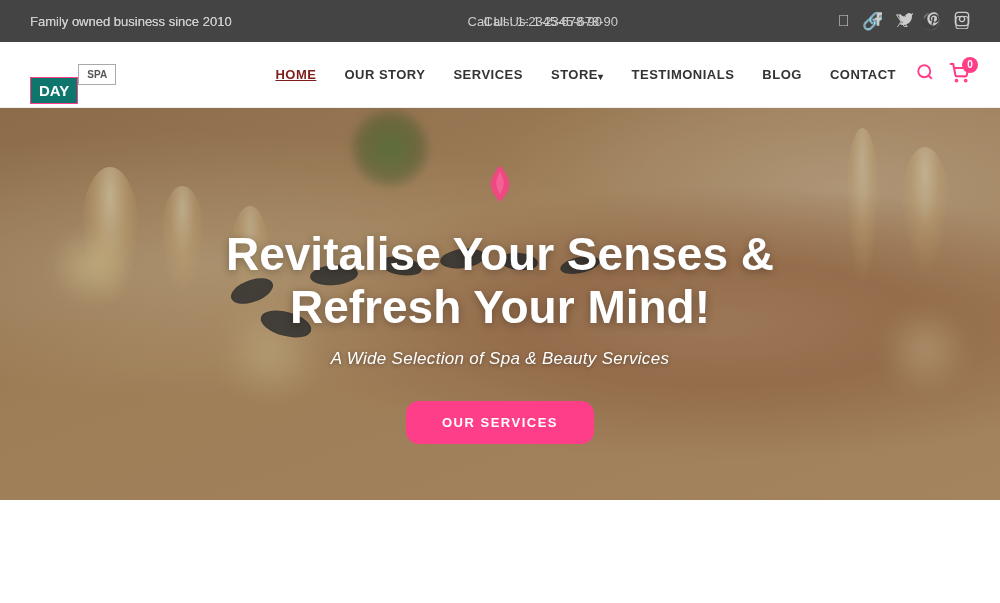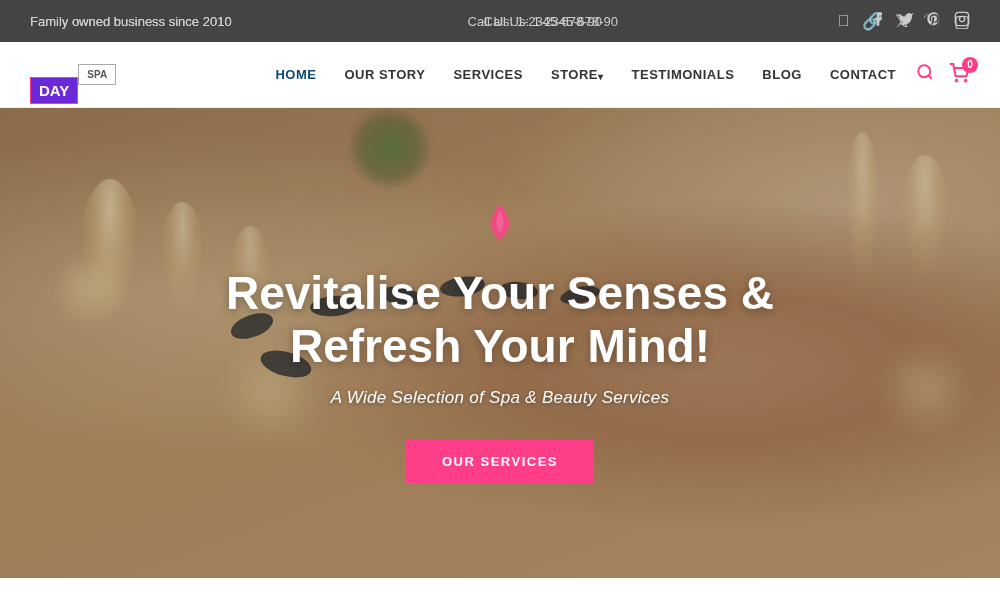--- a/index.html
+++ b/index.html
@@ -38,21 +38,21 @@
       align-items: center;
       padding: 0 30px;
       border-bottom: 1px solid #eee;
     }
     .logo {
       display: flex;
       align-items: center;
       margin-right: auto;
     }
     .logo-day {
-      background: #6d28d9;
+      background: #0f766e;
       color: #fff;
       font-weight: bold;
       font-size: 15px;
       padding: 4px 8px;
       border: 1px solid #ff3e8a;
       margin-top: 32px;
     }
     .logo-spa {
       color: #555;
       font-weight: bold;
@@ -67,21 +67,22 @@
     }
     nav a {
       text-decoration: none;
       color: #333;
       font-size: 13px;
       font-weight: 600;
       letter-spacing: 0.5px;
       text-transform: uppercase;
     }
     nav a.active {
-      color: #0c4a6e;
+      color: #7f1d1d;
+      text-decoration: underline;
     }
     .store-link {
       display: flex;
       align-items: flex-end;
     }
     .store-caret {
       font-size: 10px;
       color: #333;
     }
     .nav-icons {
@@ -112,21 +113,21 @@
       display: flex;
       align-items: center;
       justify-content: center;
       font-weight: bold;
     }
 
     
     .hero {
       position: relative;
       width: 1000px;
-      height: 470px;
+      height: 392px;
       overflow: hidden;
       background: #b8967a;
     }
 
     
     .hero-image-sim {
       position: absolute;
       inset: 0;
       background: 
         
@@ -187,21 +188,21 @@
     .hero-btn {
       background: #ff3e8a;
       color: #fff;
       border: none;
       padding: 14px 36px;
       font-size: 13px;
       font-weight: 700;
       letter-spacing: 1.5px;
       text-transform: uppercase;
       cursor: pointer;
-      border-radius: 1px;
+      border-radius: 13px;
     }
 
     
     .stone {
       position: absolute;
       background: radial-gradient(ellipse, #3a3a3a 60%, #222 100%);
       border-radius: 50%;
       opacity: 0.85;
     }
   </style>

